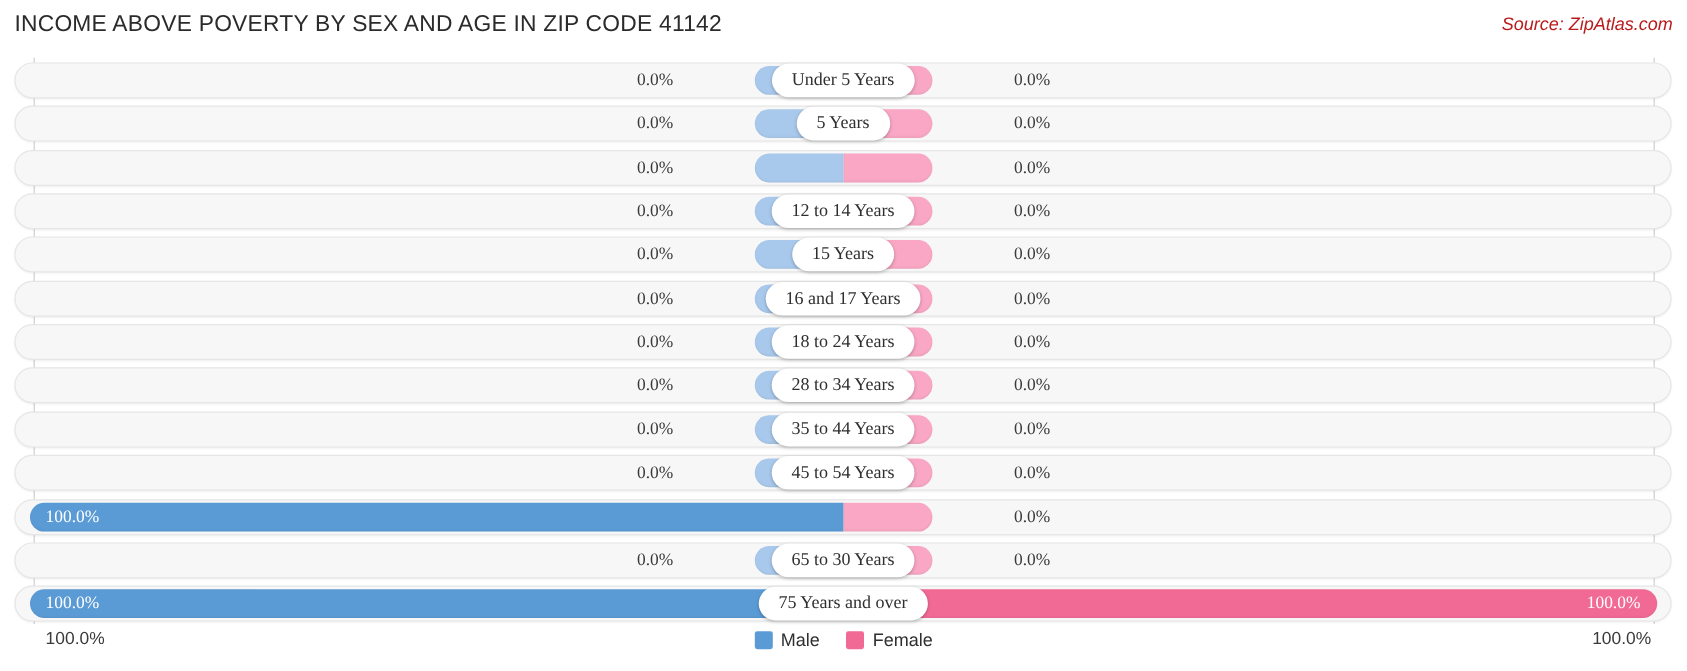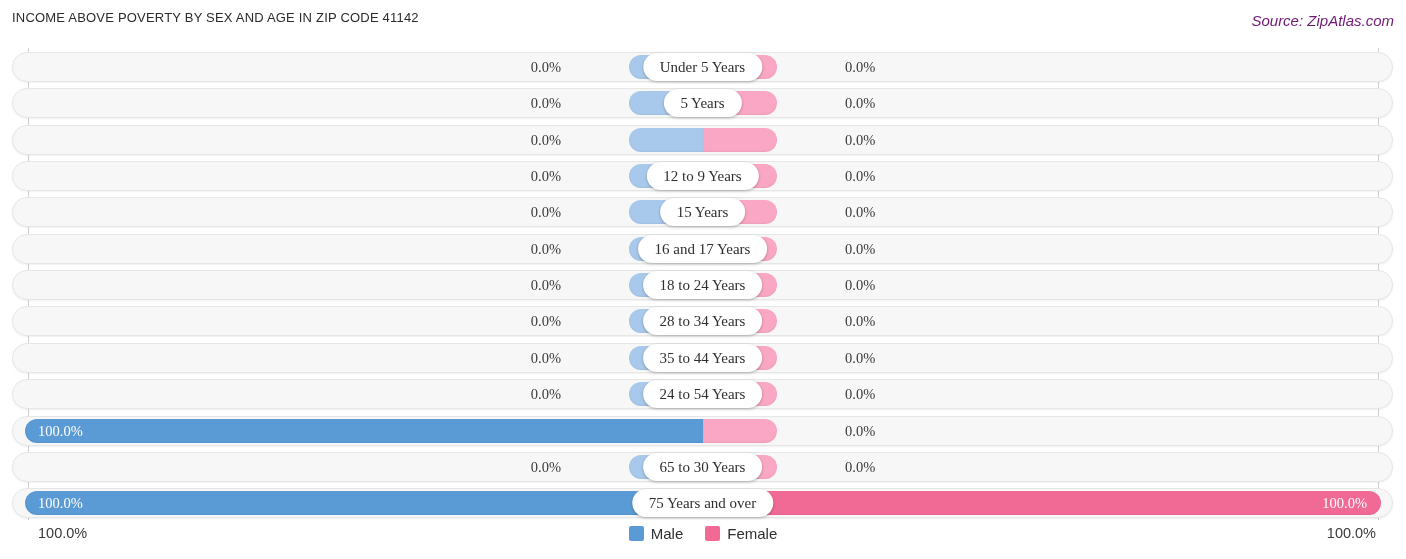--- a/index.html
+++ b/index.html
@@ -19,32 +19,32 @@
   
   .header {
     position: absolute;
     top: 0; left: 0; right: 0;
     height: 40px;
   }
   .chart-title {
     position: absolute;
     left: 12px;
     top: 10px;
-    font-size: 13px;
+    font-size: 19px;
     letter-spacing: 0.2px;
     color: #2b2b2b;
     white-space: nowrap;
   }
   .source-note {
     position: absolute;
     right: 12px;
     top: 12px;
     font-size: 15px;
     font-style: italic;
-    color: #701a75;
+    color: #b91c1c;
     white-space: nowrap;
   }
 
   
   .plot {
     position: absolute;
     left: 0;
     top: 48px;
     width: 1406px;
     height: 472px;
@@ -229,21 +229,21 @@
       <div class="bar female" style="width: 74px;"></div>
       <div class="val male-out">0.0%</div>
       <div class="val female-out">0.0%</div>
     </div>
     <div class="row" style="top: 113.05px;">
       <div class="track"></div>
       <div class="bar male" style="width: 74px;"></div>
       <div class="bar female" style="width: 74px;"></div>
       <div class="val male-out">0.0%</div>
       <div class="val female-out">0.0%</div>
-      <div class="pill">12 to 9 Years</div>
+      <div class="pill">12 to 14 Years</div>
     </div>
     <div class="row" style="top: 149.4px;">
       <div class="track"></div>
       <div class="bar male" style="width: 74px;"></div>
       <div class="bar female" style="width: 74px;"></div>
       <div class="val male-out">0.0%</div>
       <div class="val female-out">0.0%</div>
       <div class="pill">15 Years</div>
     </div>
     <div class="row" style="top: 185.75px;">
@@ -277,21 +277,21 @@
       <div class="val male-out">0.0%</div>
       <div class="val female-out">0.0%</div>
       <div class="pill">35 to 44 Years</div>
     </div>
     <div class="row" style="top: 331.15px;">
       <div class="track"></div>
       <div class="bar male" style="width: 74px;"></div>
       <div class="bar female" style="width: 74px;"></div>
       <div class="val male-out">0.0%</div>
       <div class="val female-out">0.0%</div>
-      <div class="pill">24 to 54 Years</div>
+      <div class="pill">45 to 54 Years</div>
     </div>
     <div class="row" style="top: 367.5px;">
       <div class="track"></div>
       <div class="bar male full" style="width: 678px;"></div>
       <div class="bar female" style="width: 74px;"></div>
       <div class="val-in male">100.0%</div>
       <div class="val female-out">0.0%</div>
     </div>
     <div class="row" style="top: 403.85px;">
       <div class="track"></div>

